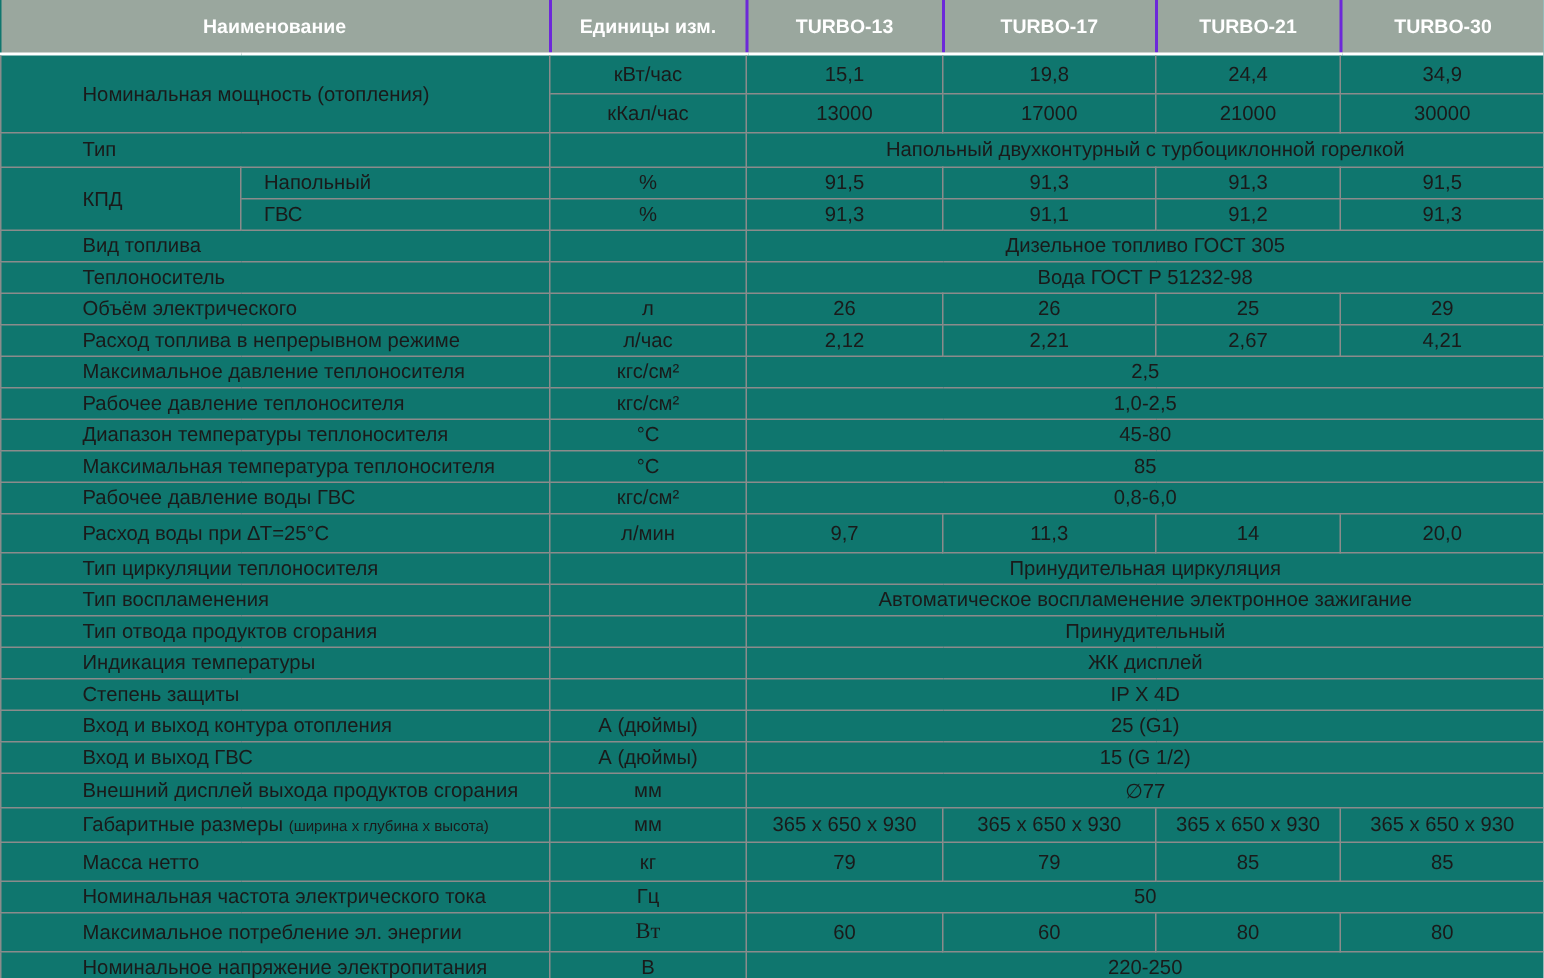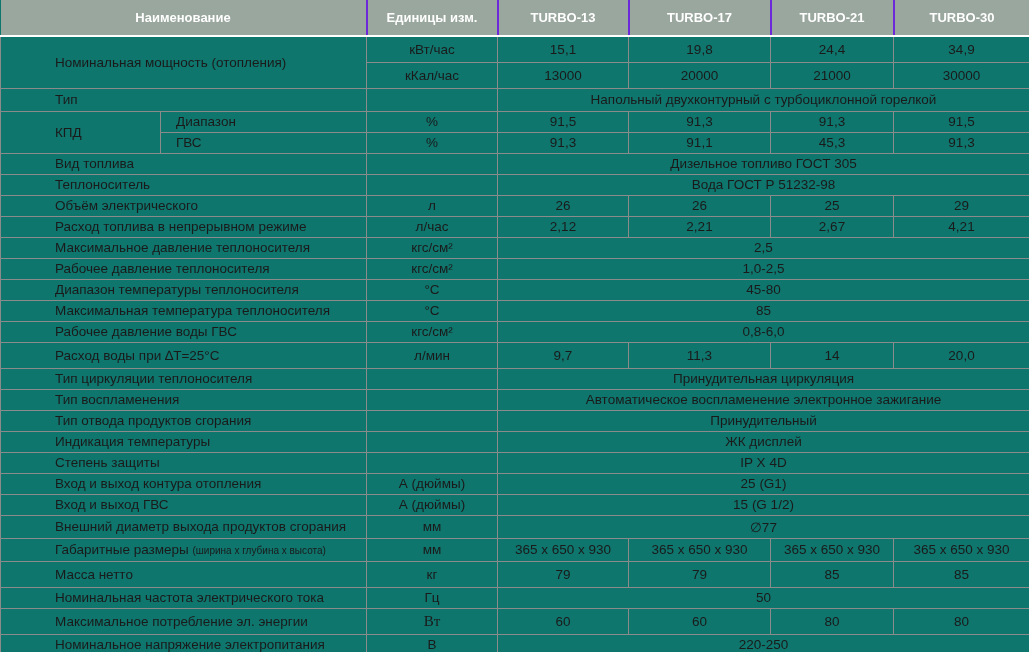--- a/index.html
+++ b/index.html
@@ -69,44 +69,44 @@
       <td class="name" colspan="2" rowspan="2">Номинальная мощность (отопления)</td>
       <td>кВт/час</td>
       <td>15,1</td>
       <td>19,8</td>
       <td>24,4</td>
       <td>34,9</td>
     </tr>
     <tr class="tall">
       <td>кКал/час</td>
       <td>13000</td>
-      <td>20000</td>
+      <td>17000</td>
       <td>21000</td>
       <td>30000</td>
     </tr>
     <tr class="med">
       <td class="name" colspan="2">Тип</td>
       <td></td>
       <td colspan="4">Напольный двухконтурный  с турбоциклонной горелкой</td>
     </tr>
     <tr>
       <td class="name" rowspan="2">КПД</td>
-      <td class="subname">Диапазон</td>
+      <td class="subname">Напольный</td>
       <td>%</td>
       <td>91,5</td>
       <td>91,3</td>
       <td>91,3</td>
       <td>91,5</td>
     </tr>
     <tr>
       <td class="subname">ГВС</td>
       <td>%</td>
       <td>91,3</td>
       <td>91,1</td>
-      <td>45,3</td>
+      <td>91,2</td>
       <td>91,3</td>
     </tr>
     <tr>
       <td class="name" colspan="2">Вид топлива</td>
       <td></td>
       <td colspan="4">Дизельное топливо ГОСТ 305</td>
     </tr>
     <tr>
       <td class="name" colspan="2">Теплоноситель</td>
       <td></td>
@@ -190,21 +190,21 @@
       <td class="name" colspan="2">Вход и выход контура отопления</td>
       <td>А (дюймы)</td>
       <td colspan="4">25 (G1)</td>
     </tr>
     <tr>
       <td class="name" colspan="2">Вход и выход ГВС</td>
       <td>А (дюймы)</td>
       <td colspan="4">15 (G 1/2)</td>
     </tr>
     <tr class="med">
-      <td class="name" colspan="2">Внешний диаметр выхода продуктов сгорания</td>
+      <td class="name" colspan="2">Внешний дисплей выхода продуктов сгорания</td>
       <td>мм</td>
       <td colspan="4">∅77</td>
     </tr>
     <tr class="med">
       <td class="name" colspan="2">
         <span>Габаритные размеры</span>
         <span class="note">(ширина  х глубина х высота)</span>
       </td>
       <td>мм</td>
       <td>365 x 650 x 930</td>

